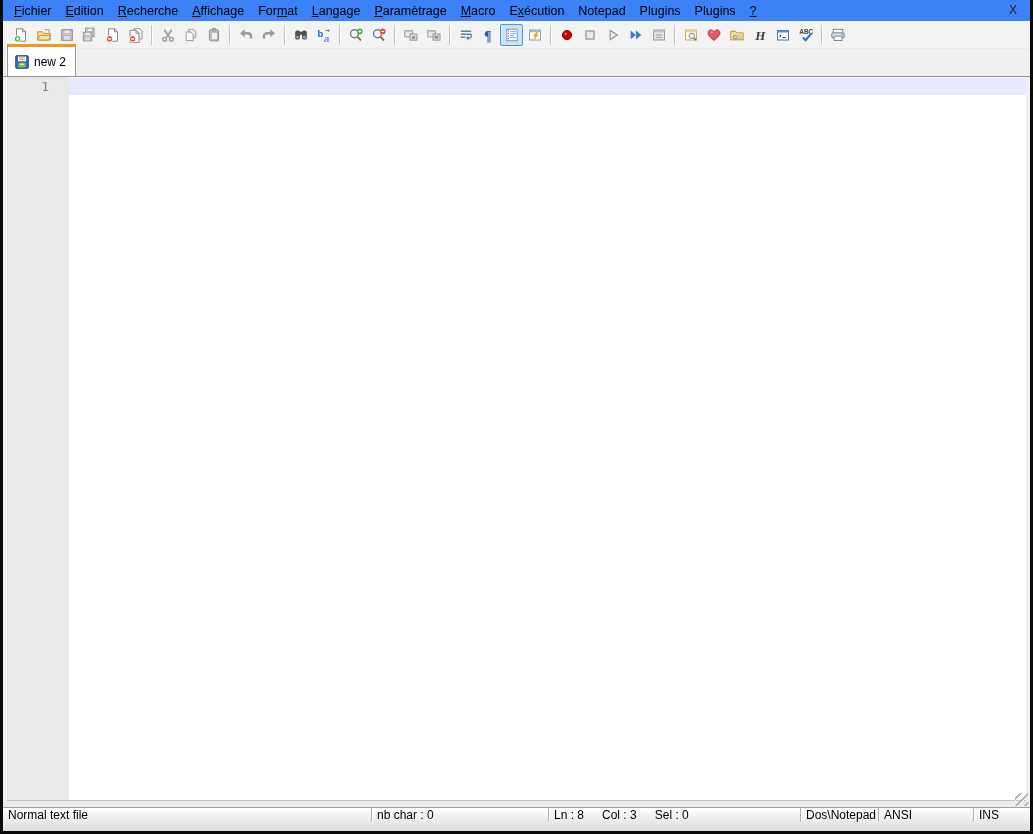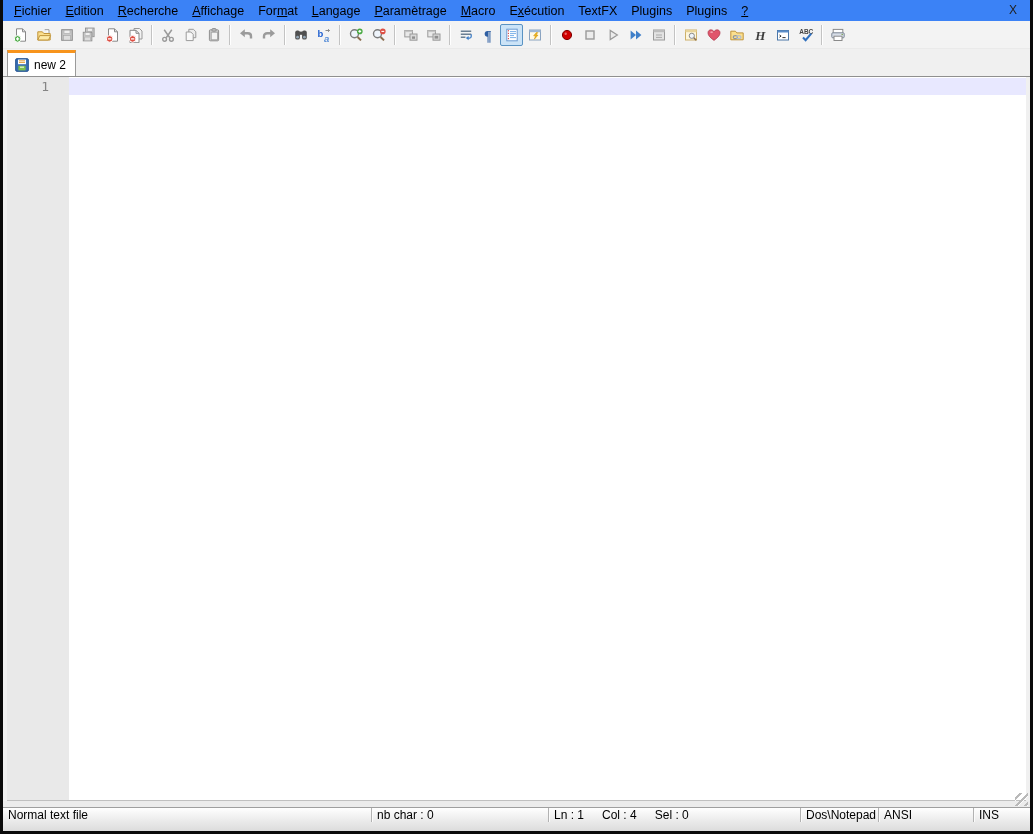--- a/index.html
+++ b/index.html
@@ -48,21 +48,21 @@
     border:1px solid transparent; border-radius:2px; }
   .tb-btn.pressed { background:#cbe3f7; border-color:#5a93c3; }
   .tb-sep { width:1px; height:20px; background:#c3c3c3; margin:0 4px; box-shadow:1px 0 0 #fff; }
 
   
   .tabbar { height:28px; flex:0 0 28px; background:#f0f0f0; display:flex; align-items:flex-end;
     padding-left:4px; border-bottom:1px solid #8f8f8f; }
   .tab { display:inline-flex; align-items:center; gap:5px; height:26px; padding:0 9px 0 7px;
     font-size:12px; color:#000; background:#f0f0f0;
     border:1px solid #9a9a9a; border-bottom:none; }
-  .tab.active { background:#fff; border-top:3px solid #f7941d; height:26px; }
+  .tab.active { background:#fff; border-top:3px solid #f7941d; height:32px; }
   .tab-icon { width:14px; height:14px; }
 
   
   .editor { flex:1 1 auto; display:flex; margin:0 4px; background:#fff; overflow:hidden;
     border-bottom:1px solid #c0c0c0; }
   .gutter { flex:0 0 62px; background:#e9e9e9; font-family:"DejaVu Sans Mono", monospace;
     font-size:13px; color:#858585; text-align:right; padding:1px 20px 0 0; }
   .gutter .ln { height:17px; line-height:17px; }
   .text-area { flex:1 1 auto; position:relative; background:#fff; }
   .current-line { position:absolute; top:1px; left:0; right:0; height:17px; background:#e8e8ff; }
@@ -90,21 +90,21 @@
 
     <span class="menu-item"><u>F</u>ichier</span>
       <span class="menu-item"><u>E</u>dition</span>
       <span class="menu-item"><u>R</u>echerche</span>
       <span class="menu-item"><u>A</u>ffichage</span>
       <span class="menu-item">For<u>m</u>at</span>
       <span class="menu-item"><u>L</u>angage</span>
       <span class="menu-item"><u>P</u>aramètrage</span>
       <span class="menu-item"><u>M</u>acro</span>
       <span class="menu-item">E<u>x</u>écution</span>
-      <span class="menu-item">TextFX</span>
+      <span class="menu-item">Notepad</span>
       <span class="menu-item">Plugins</span>
       <span class="menu-item">Plugins</span>
       <span class="menu-item"><u>?</u></span>
       <span class="menubar-close">X</span>
   </div>
 
   <div class="toolbar">
 
   <div class="tb-btn">
         <span style="width: 16px; height: 16px; display: block;"><svg width="16" height="16" viewBox="0 0 16 16" xmlns="http://www.w3.org/2000/svg">
@@ -379,22 +379,22 @@
     </div>
   </div>
 
   <div class="status-gap"></div>
 
   <div class="statusbar">
 
     <div class="sb-sec" style="width: 368px; flex: 0 0 368px;">Normal text file</div>
       <div class="sb-sec" style="width: 177px; flex: 0 0 177px;">nb char : 0</div>
       <div class="sb-sec" style="width: 252px; flex: 0 0 252px;">
-        <span class="sb-part">Ln : 1</span>
-        <span class="sb-part">Col : 4</span>
+        <span class="sb-part">Ln : 8</span>
+        <span class="sb-part">Col : 3</span>
         <span class="sb-part">Sel : 0</span>
       </div>
       <div class="sb-sec" style="width: 78px; flex: 0 0 78px;">Dos\Notepad</div>
       <div class="sb-sec" style="width: 95px; flex: 0 0 95px;">ANSI</div>
       <div class="sb-sec" style="width: 40px; flex: 0 0 40px;">INS</div>
       <div class="sb-grip"></div>
   </div>
 
 </div>
 

